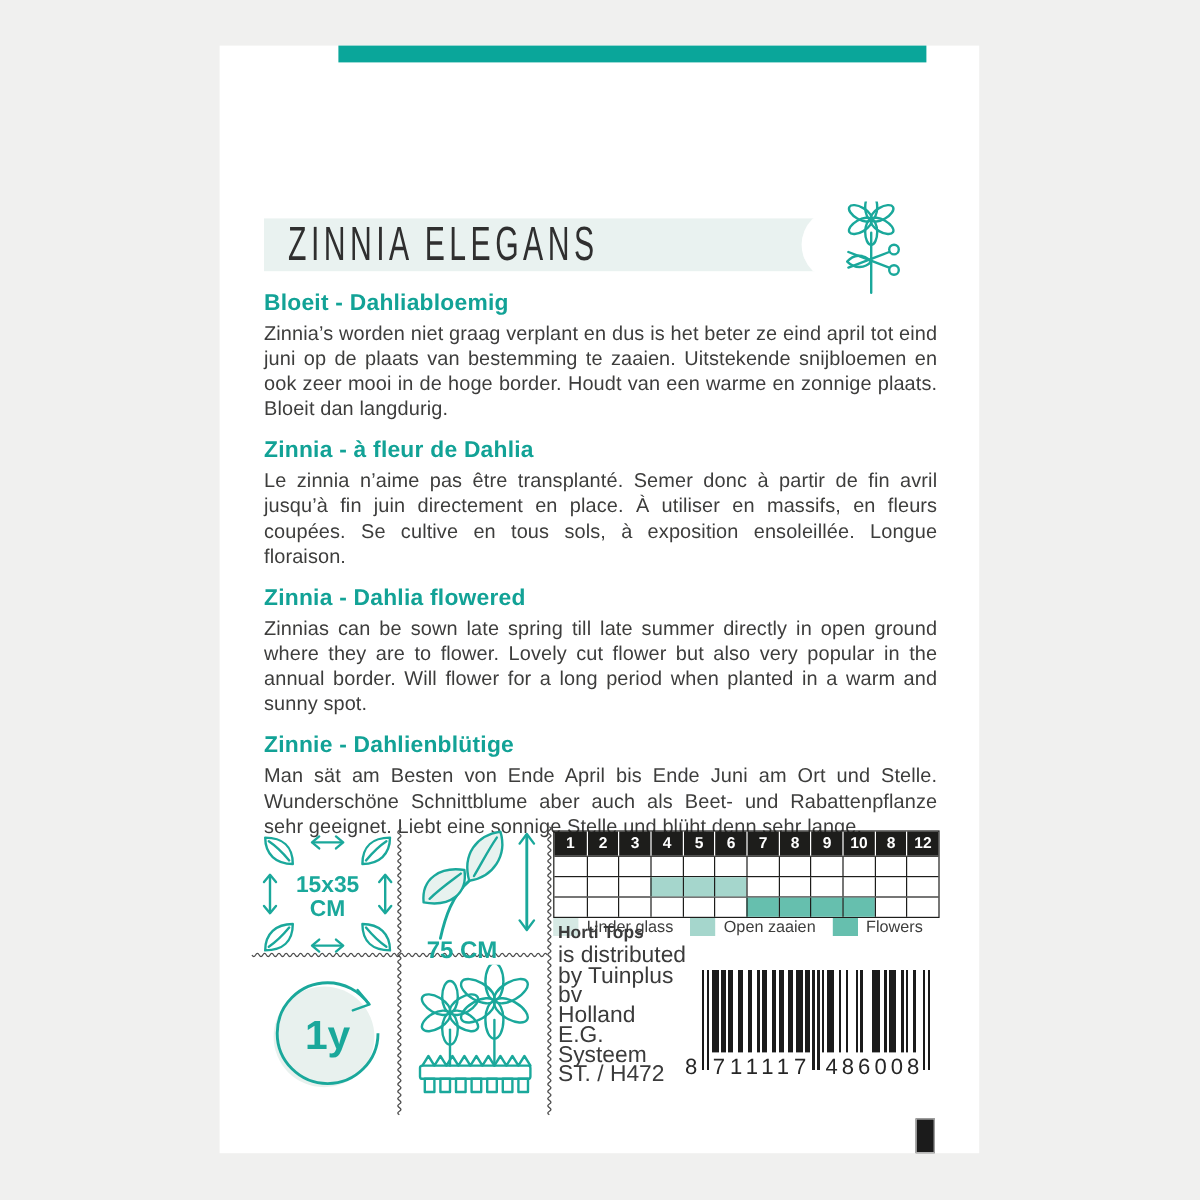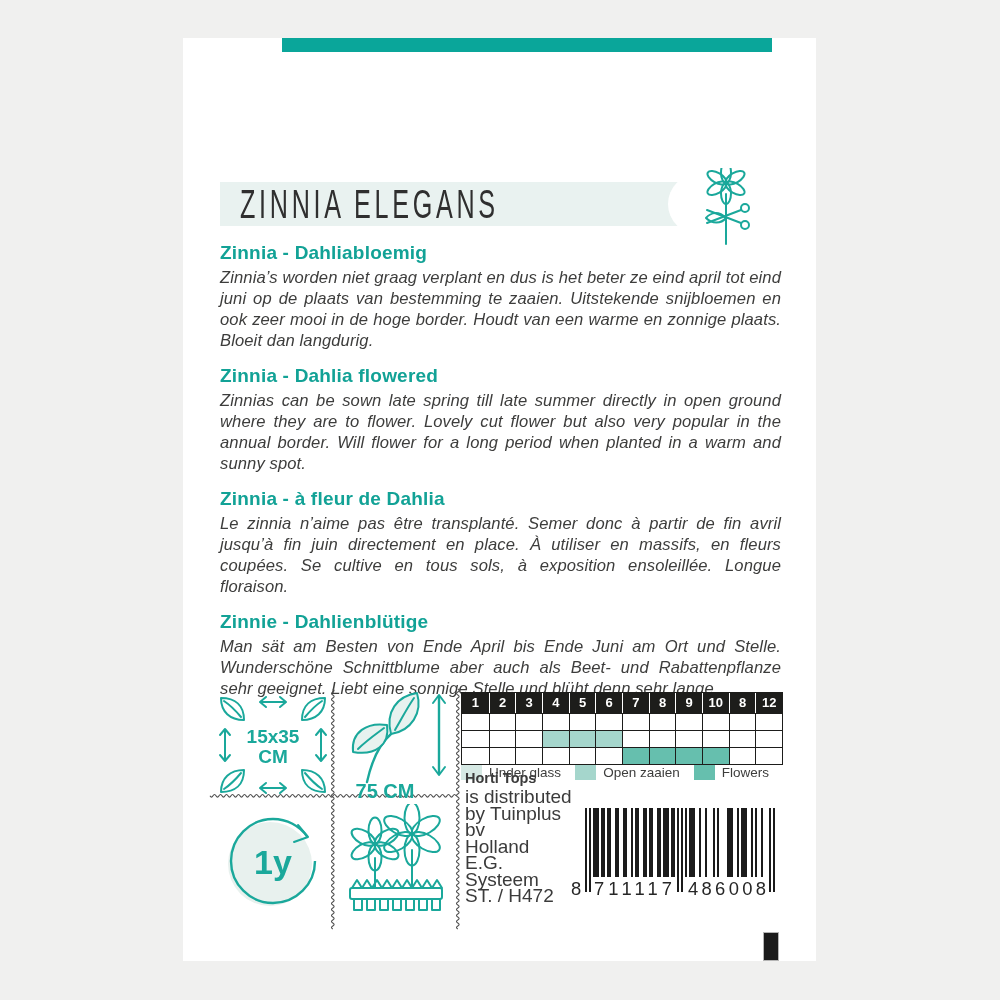--- a/index.html
+++ b/index.html
@@ -6,21 +6,21 @@
   body{width:1000px;height:1000px;background:#f0f0ef;font-family:"Liberation Sans",sans-serif;}
   .page{position:relative;width:1000px;height:988px;background:#f0f0ef;overflow:hidden;}
   .card{position:absolute;left:183px;top:38px;width:633px;height:923px;background:#ffffff;}
   .topbar{position:absolute;left:99px;top:0;width:490px;height:14px;background:#0aa69a;}
   .banner{position:absolute;left:37px;top:144px;width:478px;height:44px;background:#e9f2f0;display:flex;align-items:center;}
   .banner::after{content:"";position:absolute;right:-30px;top:50%;width:60px;height:60px;margin-top:-30px;border-radius:50%;background:#ffffff;}
   .title{display:inline-block;font-size:34px;font-weight:400;letter-spacing:5px;color:#2f2f2f;transform:scale(0.74,1.18);transform-origin:left center;margin-left:20px;white-space:nowrap;}
   .cutflower{position:absolute;left:518px;top:130px;}
   .content{position:absolute;left:37px;top:204px;width:561px;}
   .content h2{font-size:19px;font-weight:700;color:#12a296;margin:0 0 3px 0;letter-spacing:0.2px;}
-  .content p{font-size:16.6px;line-height:21px;color:#3d3d3c;margin:0 0 14px 0;text-align:justify;letter-spacing:0.1px;font-style:italic;}
+  .content p{font-size:16.6px;line-height:21px;color:#3d3d3c;margin:0 0 14px 0;text-align:justify;letter-spacing:0.1px;}
   svg{display:block;}
   .icon-stroke{stroke:#1aa89b;stroke-width:2;fill:none;stroke-linecap:round;stroke-linejoin:round;}
   .icon-text{fill:#1aa89b;font-weight:700;font-family:"Liberation Sans",sans-serif;}
   .spacing-icon{position:absolute;left:30px;top:652px;}
   .height-icon{position:absolute;left:158px;top:650px;}
   .annual-icon{position:absolute;left:38px;top:770px;}
   .planter-icon{position:absolute;left:163px;top:766px;}
   .wave{position:absolute;}
   .calendar{position:absolute;left:278px;top:654px;width:322px;border:1.5px solid #1d1d1b;box-sizing:border-box;}
   .cal-head{display:grid;grid-template-columns:repeat(12,1fr);background:#1d1d1b;}
@@ -63,30 +63,30 @@
         <path d="M25 50 C18 43 10 44 5 50 C11 56 20 56 25 50 Z"></path>
         <path d="M6 42 L40 55"></path>
         <path d="M6 55 L40 42"></path>
         <circle cx="44" cy="57" r="4"></circle>
         <circle cx="44" cy="40" r="4"></circle>
       </g>
     </svg>
 
     <div class="content">
       <section>
-        <h2>Zinnia - Dahliabloemig</h2>
+        <h2>Bloeit - Dahliabloemig</h2>
         <p>Zinnia’s worden niet graag verplant en dus is het beter ze eind april tot eind juni op de plaats van bestemming te zaaien. Uitstekende snijbloemen en ook zeer mooi in de hoge border. Houdt van een warme en zonnige plaats. Bloeit dan langdurig.</p>
+      </section>
+      <section>
+        <h2>Zinnia - à fleur de Dahlia</h2>
+        <p>Le zinnia n’aime pas être transplanté. Semer donc à partir de fin avril jusqu’à fin juin directement en place. À utiliser en massifs, en fleurs coupées. Se cultive en tous sols, à exposition ensoleillée. Longue floraison.</p>
       </section>
       <section>
         <h2>Zinnia - Dahlia flowered</h2>
         <p>Zinnias can be sown late spring till late summer directly in open ground where they are to flower. Lovely cut flower but also very popular in the annual border.  Will flower for a long period when planted in a warm and sunny spot.</p>
-      </section>
-      <section>
-        <h2>Zinnia - à fleur de Dahlia</h2>
-        <p>Le zinnia n’aime pas être transplanté. Semer donc à partir de fin avril jusqu’à fin juin directement en place. À utiliser en massifs, en fleurs coupées. Se cultive en tous sols, à exposition ensoleillée. Longue floraison.</p>
       </section>
       <section>
         <h2>Zinnie - Dahlienblütige</h2>
         <p>Man sät am Besten von Ende April bis Ende Juni am Ort und Stelle. Wunderschöne Schnittblume aber auch als Beet- und Rabattenpflanze sehr geeignet. Liebt eine sonnige Stelle und blüht denn sehr lange.</p>
       </section>
     </div>
 
     <svg class="wave" style="left:147px;top:650px;" width="6" height="244" viewBox="0 0 6 244">
         <path d="M2.8 1 q2.6 1.5 0 3 q-2.6 1.5 0 3 q2.6 1.5 0 3 q-2.6 1.5 0 3 q2.6 1.5 0 3 q-2.6 1.5 0 3 q2.6 1.5 0 3 q-2.6 1.5 0 3 q2.6 1.5 0 3 q-2.6 1.5 0 3 q2.6 1.5 0 3 q-2.6 1.5 0 3 q2.6 1.5 0 3 q-2.6 1.5 0 3 q2.6 1.5 0 3 q-2.6 1.5 0 3 q2.6 1.5 0 3 q-2.6 1.5 0 3 q2.6 1.5 0 3 q-2.6 1.5 0 3 q2.6 1.5 0 3 q-2.6 1.5 0 3 q2.6 1.5 0 3 q-2.6 1.5 0 3 q2.6 1.5 0 3 q-2.6 1.5 0 3 q2.6 1.5 0 3 q-2.6 1.5 0 3 q2.6 1.5 0 3 q-2.6 1.5 0 3 q2.6 1.5 0 3 q-2.6 1.5 0 3 q2.6 1.5 0 3 q-2.6 1.5 0 3 q2.6 1.5 0 3 q-2.6 1.5 0 3 q2.6 1.5 0 3 q-2.6 1.5 0 3 q2.6 1.5 0 3 q-2.6 1.5 0 3 q2.6 1.5 0 3 q-2.6 1.5 0 3 q2.6 1.5 0 3 q-2.6 1.5 0 3 q2.6 1.5 0 3 q-2.6 1.5 0 3 q2.6 1.5 0 3 q-2.6 1.5 0 3 q2.6 1.5 0 3 q-2.6 1.5 0 3 q2.6 1.5 0 3 q-2.6 1.5 0 3 q2.6 1.5 0 3 q-2.6 1.5 0 3 q2.6 1.5 0 3 q-2.6 1.5 0 3 q2.6 1.5 0 3 q-2.6 1.5 0 3 q2.6 1.5 0 3 q-2.6 1.5 0 3 q2.6 1.5 0 3 q-2.6 1.5 0 3 q2.6 1.5 0 3 q-2.6 1.5 0 3 q2.6 1.5 0 3 q-2.6 1.5 0 3 q2.6 1.5 0 3 q-2.6 1.5 0 3 q2.6 1.5 0 3 q-2.6 1.5 0 3 q2.6 1.5 0 3 q-2.6 1.5 0 3 q2.6 1.5 0 3 q-2.6 1.5 0 3 q2.6 1.5 0 3 q-2.6 1.5 0 3 q2.6 1.5 0 3 q-2.6 1.5 0 3 q2.6 1.5 0 3 q-2.6 1.5 0 3" fill="none" stroke="#4d4d4d" stroke-width="1.1"></path>
       </svg>

